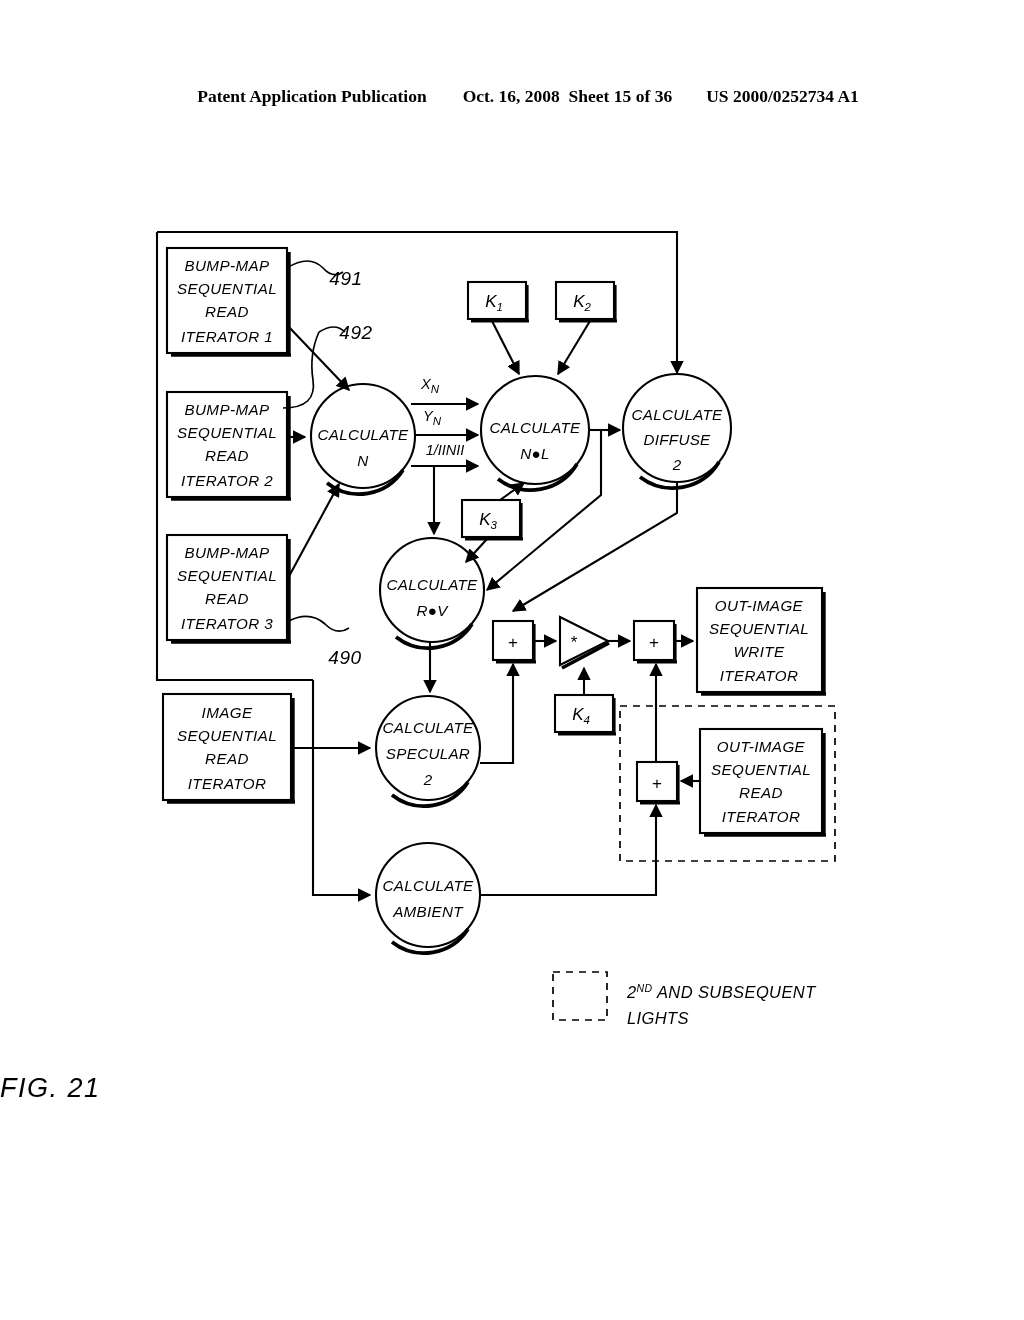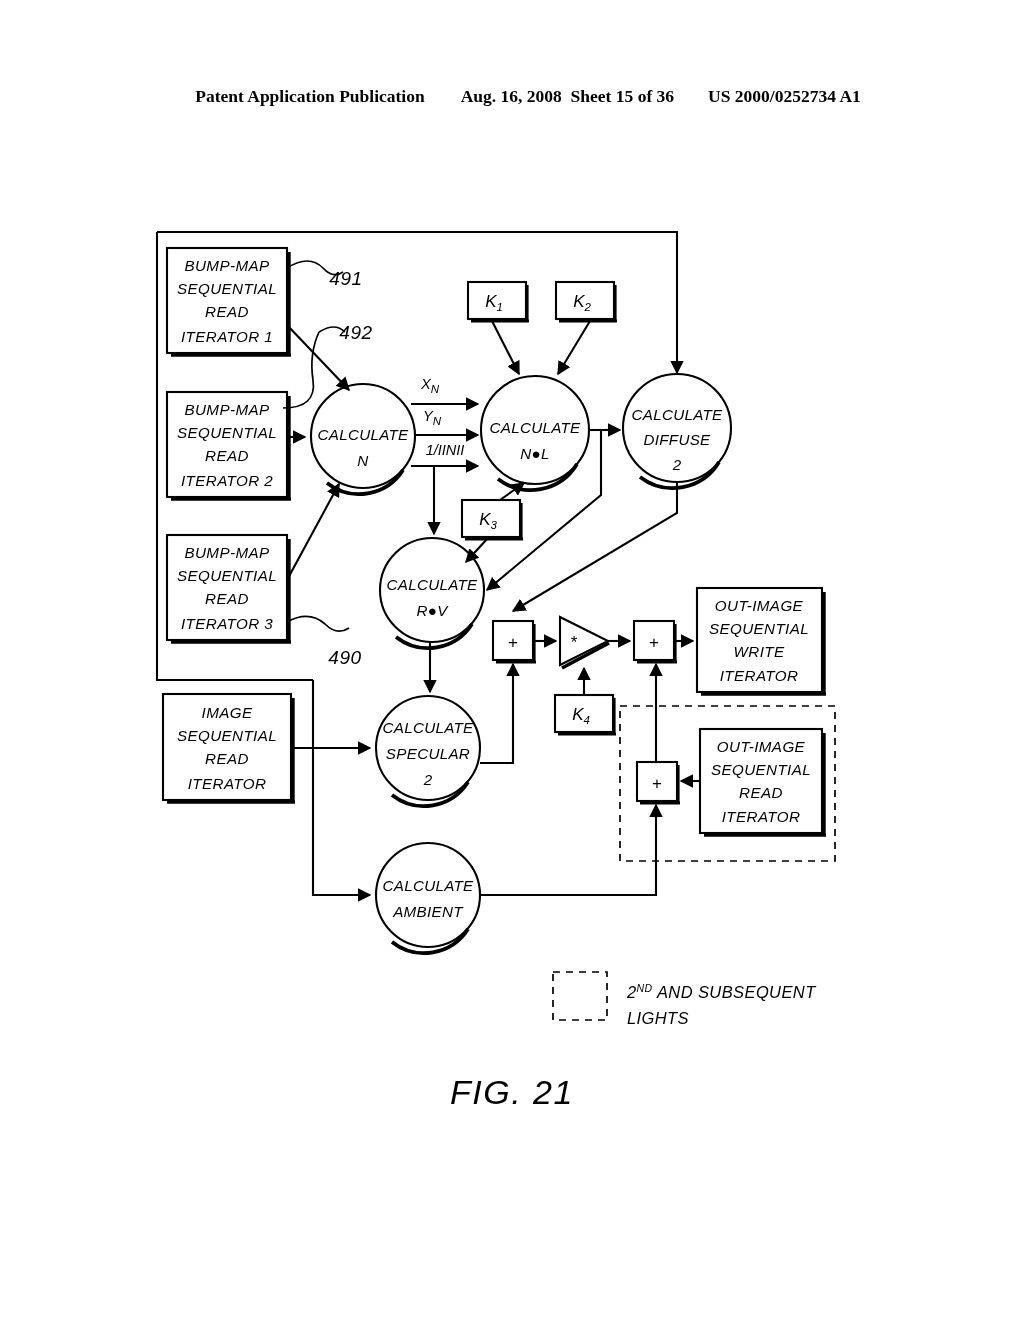--- a/index.html
+++ b/index.html
@@ -24,44 +24,43 @@
   .hdr .g1{margin-right:36px;}
   .hdr .g2{margin-right:34px;}
   .hdr .g3{}
 
   
   #diagram{position:absolute;left:0;top:0;width:1024px;height:1320px;}
 
   
   .figcap{
     position:absolute;left:0;top:1073px;width:1024px;
-    text-align:center;
     font-family:"Liberation Sans", sans-serif;
-    font-style:italic;font-size:34px;letter-spacing:1.5px;color:#000;
+    font-style:italic;font-size:27px;letter-spacing:1.5px;color:#000;
   }
   
   text{font-family:"Liberation Sans", sans-serif;font-style:italic;fill:#000;}
   .boxtxt{font-size:15.2px;letter-spacing:.4px;}
   .circtxt{font-size:15.2px;letter-spacing:.3px;}
   .reftxt{font-size:19px;letter-spacing:.6px;}
   .ktxt{font-size:17px;}
   .ksub{font-size:11.5px;}
   .sigtxt{font-size:14.5px;}
   .optxt{font-size:17px;font-style:normal;}
   .legtxt{font-size:16.5px;letter-spacing:.4px;}
   .sup{font-size:10.5px;}
 </style>
 </head>
 <body>
 
 <div id="sheet">
 
   <div class="hdr">
     <span class="g1">Patent Application Publication</span>
-    <span class="g2">Aug. 16, 2008  Sheet 15 of 36</span>
+    <span class="g2">Oct. 16, 2008  Sheet 15 of 36</span>
     <span class="g3">US 2000/0252734 A1</span>
   </div>
 
   <svg id="diagram" viewBox="0 0 1024 1320">
     <defs>
       <marker id="arrow" viewBox="0 0 10 10" refX="9" refY="5" markerWidth="6.5" markerHeight="6.5" orient="auto-start-reverse">
         <path d="M 0 0 L 10 5 L 0 10 z" fill="#000"></path>
       </marker>
     </defs>
 

